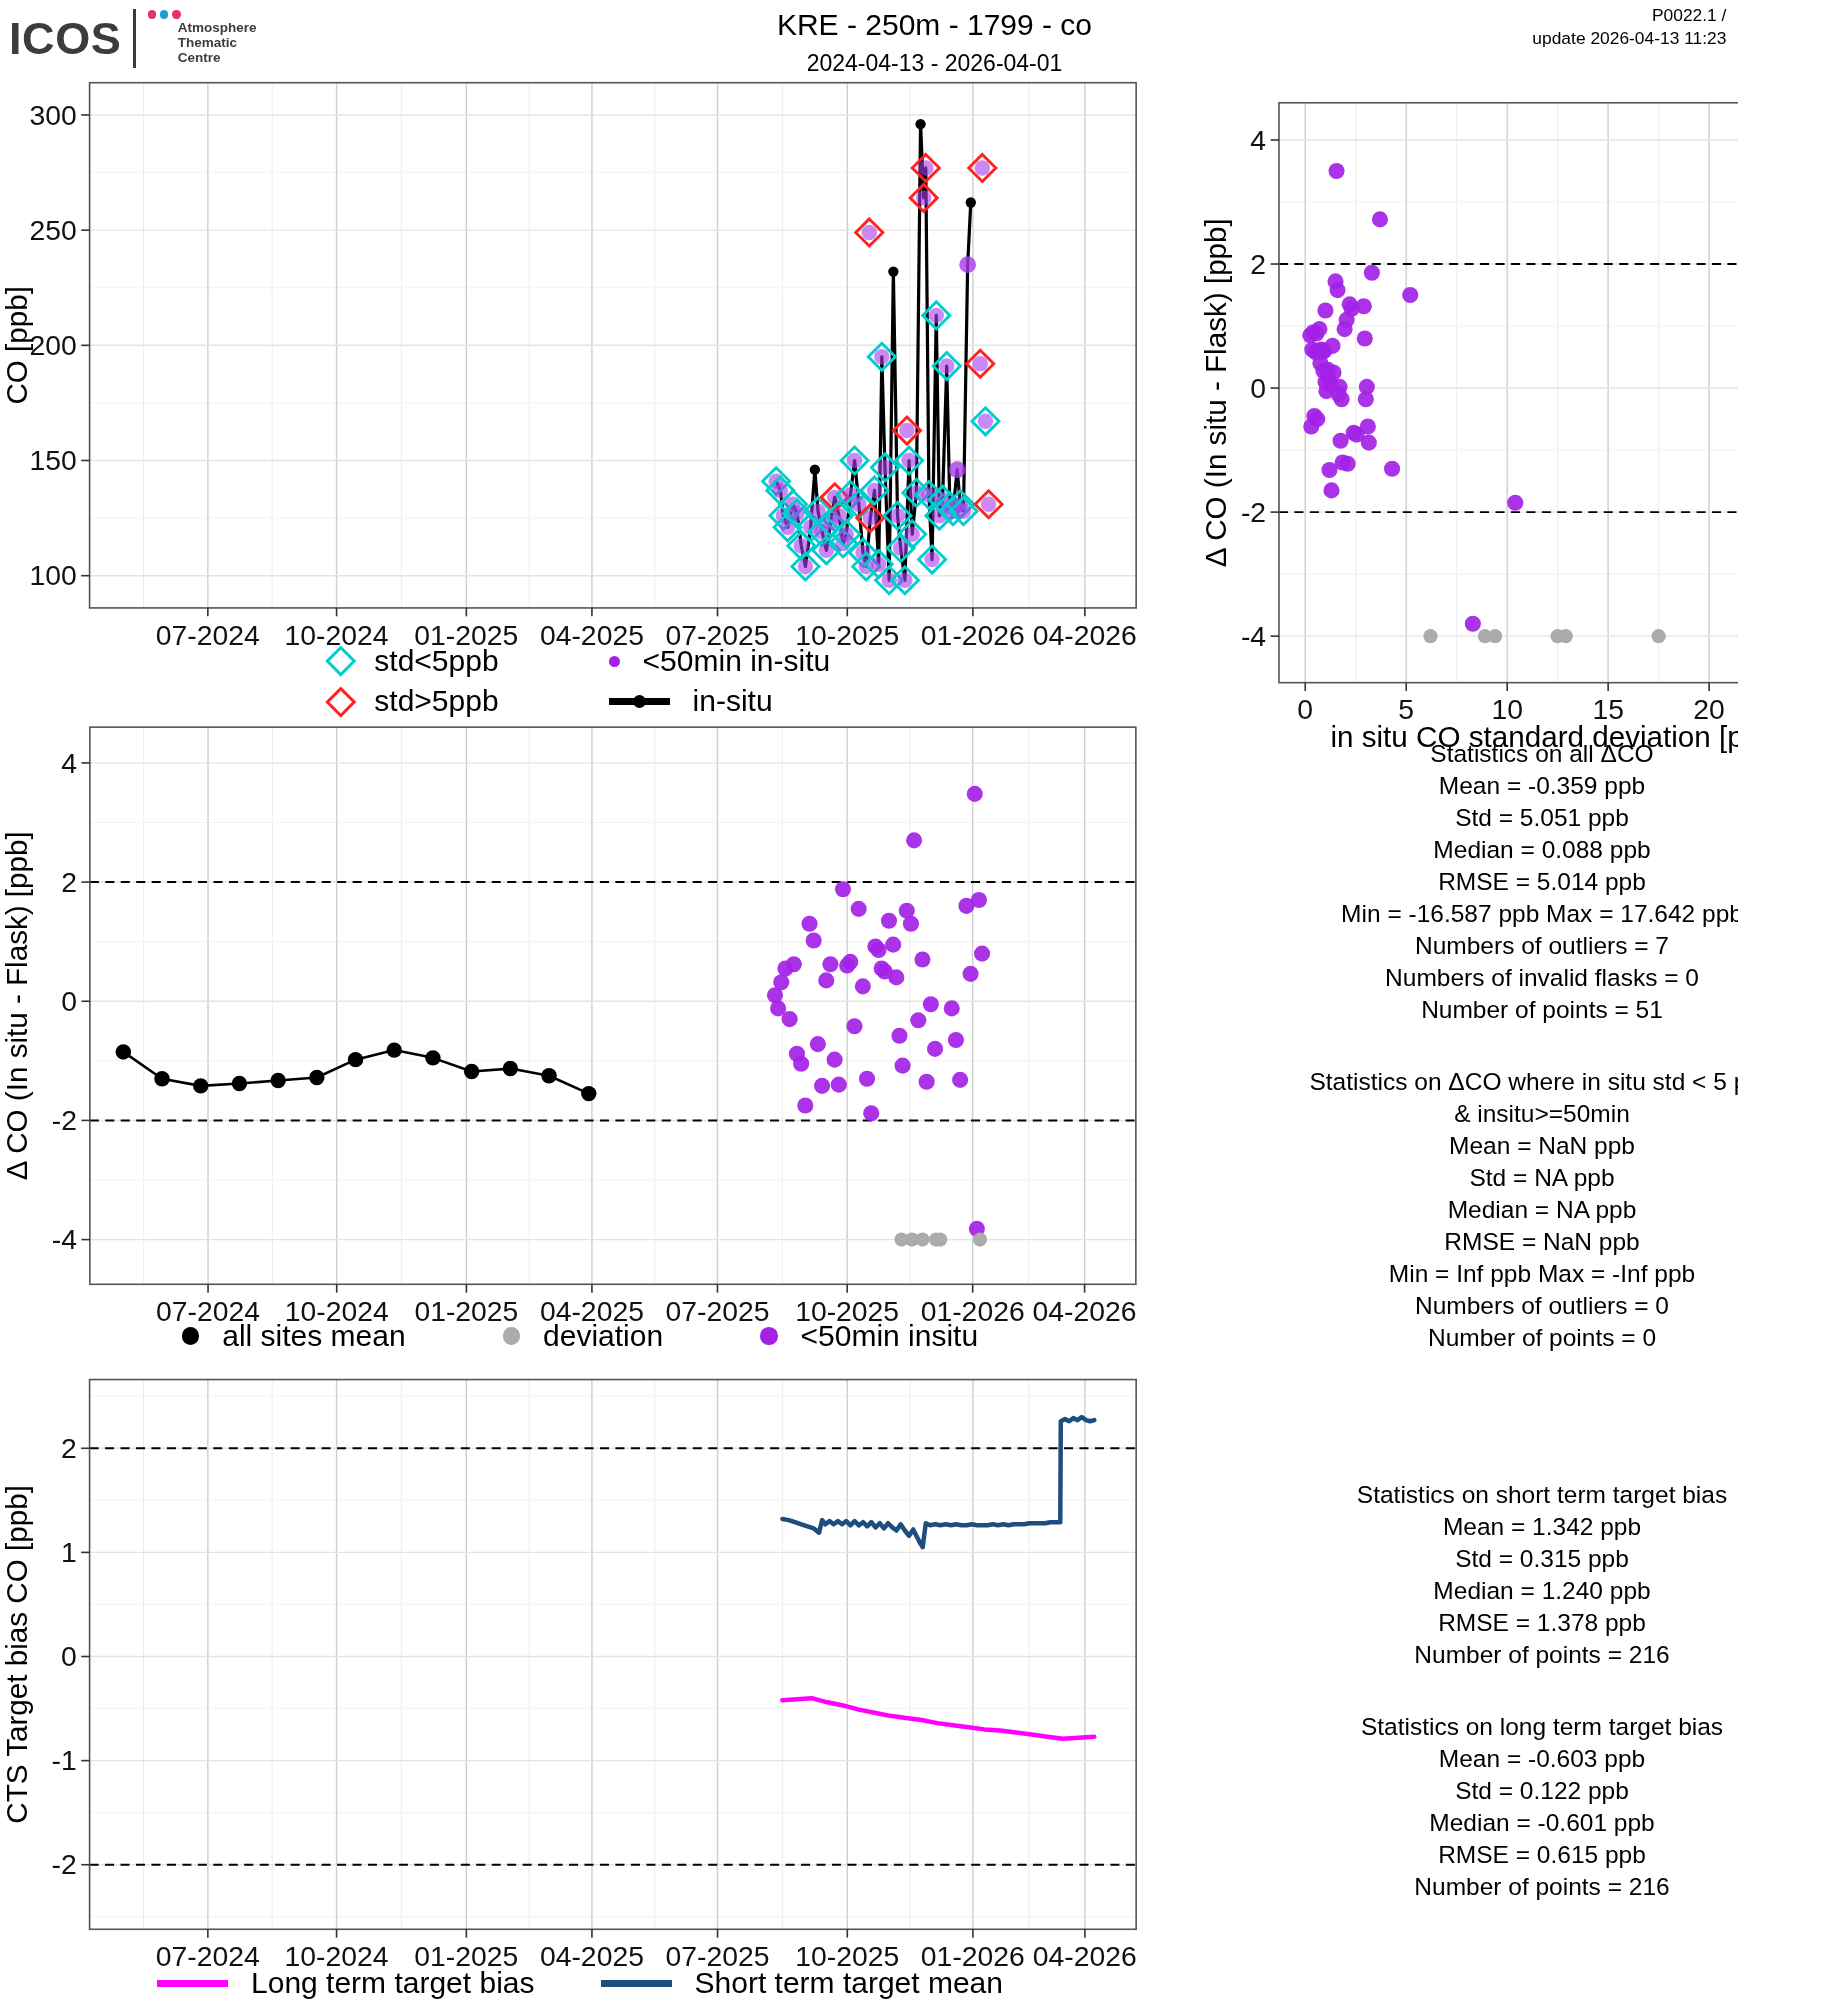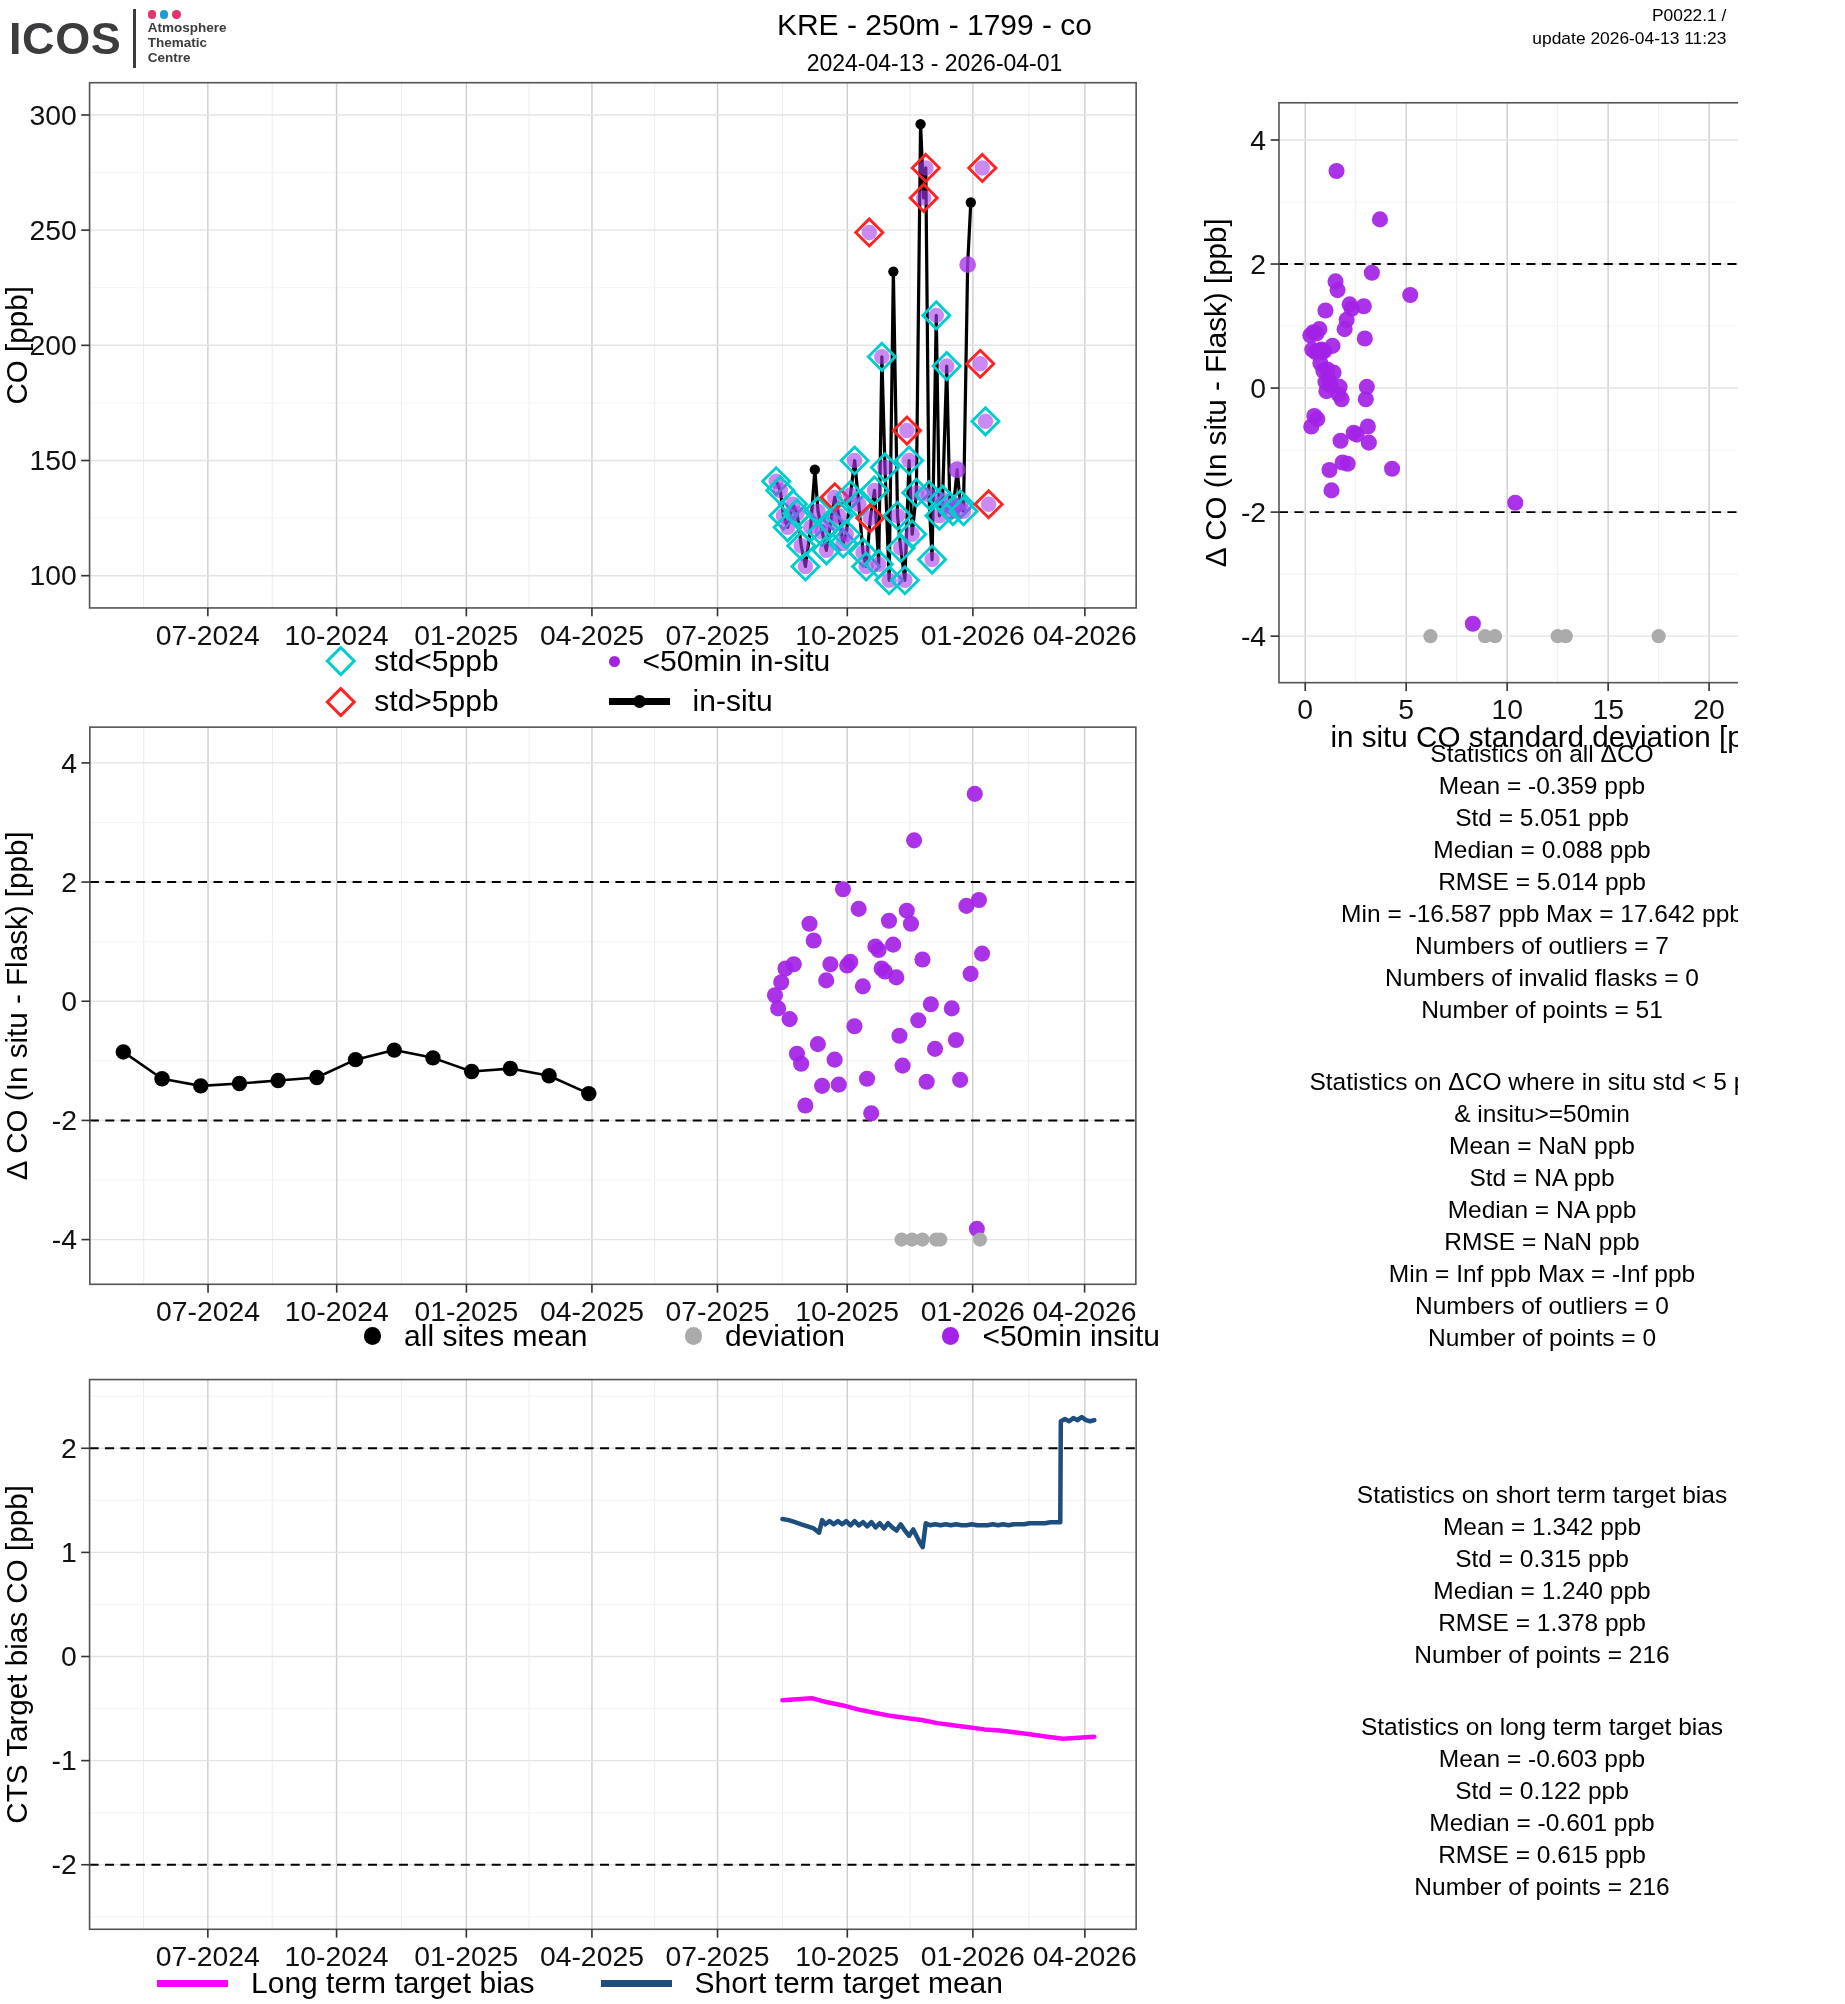--- a/index.html
+++ b/index.html
@@ -6,21 +6,21 @@
   #page{position:relative;width:1738px;height:2005px;background:#fff;overflow:hidden;}
   .abs{position:absolute;}
   
   #logo{left:9px;top:9px;display:flex;align-items:flex-start;gap:11.6px;}
   #logo-text{font-size:45px;font-weight:700;color:#3C3C3E;letter-spacing:0.6px;line-height:0.95;margin-top:9px;}
   #logo-bar{width:3.2px;height:59px;background:#3C3C3E;}
   #logo-right{display:flex;flex-direction:column;gap:2.6px;}
   #logo-dots{display:flex;gap:3.9px;margin-top:1.3px;}
   .logo-dot{width:8.4px;height:8.4px;border-radius:50%;}
   .dot-pink{background:#E1346B;} .dot-blue{background:#1F9CD7;}
-  #logo-sub{font-size:13.5px;font-weight:700;color:#3C3C3E;line-height:1.1;}
+  #logo-sub{font-size:13.5px;font-weight:700;color:#3C3C3E;line-height:1.1;margin-left:30px;}
   #main-title{left:580px;top:7.7px;width:709px;text-align:center;font-size:30px;}
   #sub-title{left:580px;top:50px;width:709px;text-align:center;font-size:23px;}
   #version{right:11.6px;top:3.9px;width:322px;text-align:right;font-size:17.4px;line-height:1.35;}
   
   .legend-flex{display:flex;justify-content:center;align-items:center;}
   .lg-item{display:flex;align-items:center;gap:23px;font-size:30px;}
   .dia{width:15.5px;height:15.5px;border:3.2px solid #000;transform:rotate(45deg);background:transparent;flex:0 0 auto;}
   .dia-cyan{border-color:#00CDCD;} .dia-red{border-color:#FF2222;}
   .dot{border-radius:50%;flex:0 0 auto;}
   .dot-sm-purple{width:11px;height:11px;background:#A322E6;}
@@ -526,21 +526,21 @@
         <text x="119" y="633.5882352941177" text-anchor="end" font-size="44" fill="#111">-2</text>
         <line x1="126" x2="139" y1="433.56149732620315" y2="433.56149732620315" stroke="#333" stroke-width="2.5"></line>
         <text x="119" y="448.56149732620315" text-anchor="end" font-size="44" fill="#111">0</text>
         <line x1="126" x2="139" y1="248.53475935828874" y2="248.53475935828874" stroke="#333" stroke-width="2.5"></line>
         <text x="119" y="263.53475935828874" text-anchor="end" font-size="44" fill="#111">2</text>
         <line x1="126" x2="139" y1="63.50802139037421" y2="63.50802139037421" stroke="#333" stroke-width="2.5"></line>
         <text x="119" y="78.50802139037421" text-anchor="end" font-size="44" fill="#111">4</text>
         <text transform="translate(42,440.5) rotate(-90)" text-anchor="middle" font-size="46" fill="#000">Δ CO (In situ - Flask) [ppb]</text>
       </g>
     </svg>
-  <div class="abs legend-flex" style="left:0;top:1319px;width:1160px;gap:97px;justify-content:flex-end;">
+  <div class="abs legend-flex" style="left:0;top:1319px;width:1160px;gap:97px;">
     <div class="lg-item">
       <span class="dot dot-black"></span>
       <span>all sites mean</span>
     </div>
     <div class="lg-item">
       <span class="dot dot-gray"></span>
       <span>deviation</span>
     </div>
     <div class="lg-item">
       <span class="dot dot-purple"></span>

